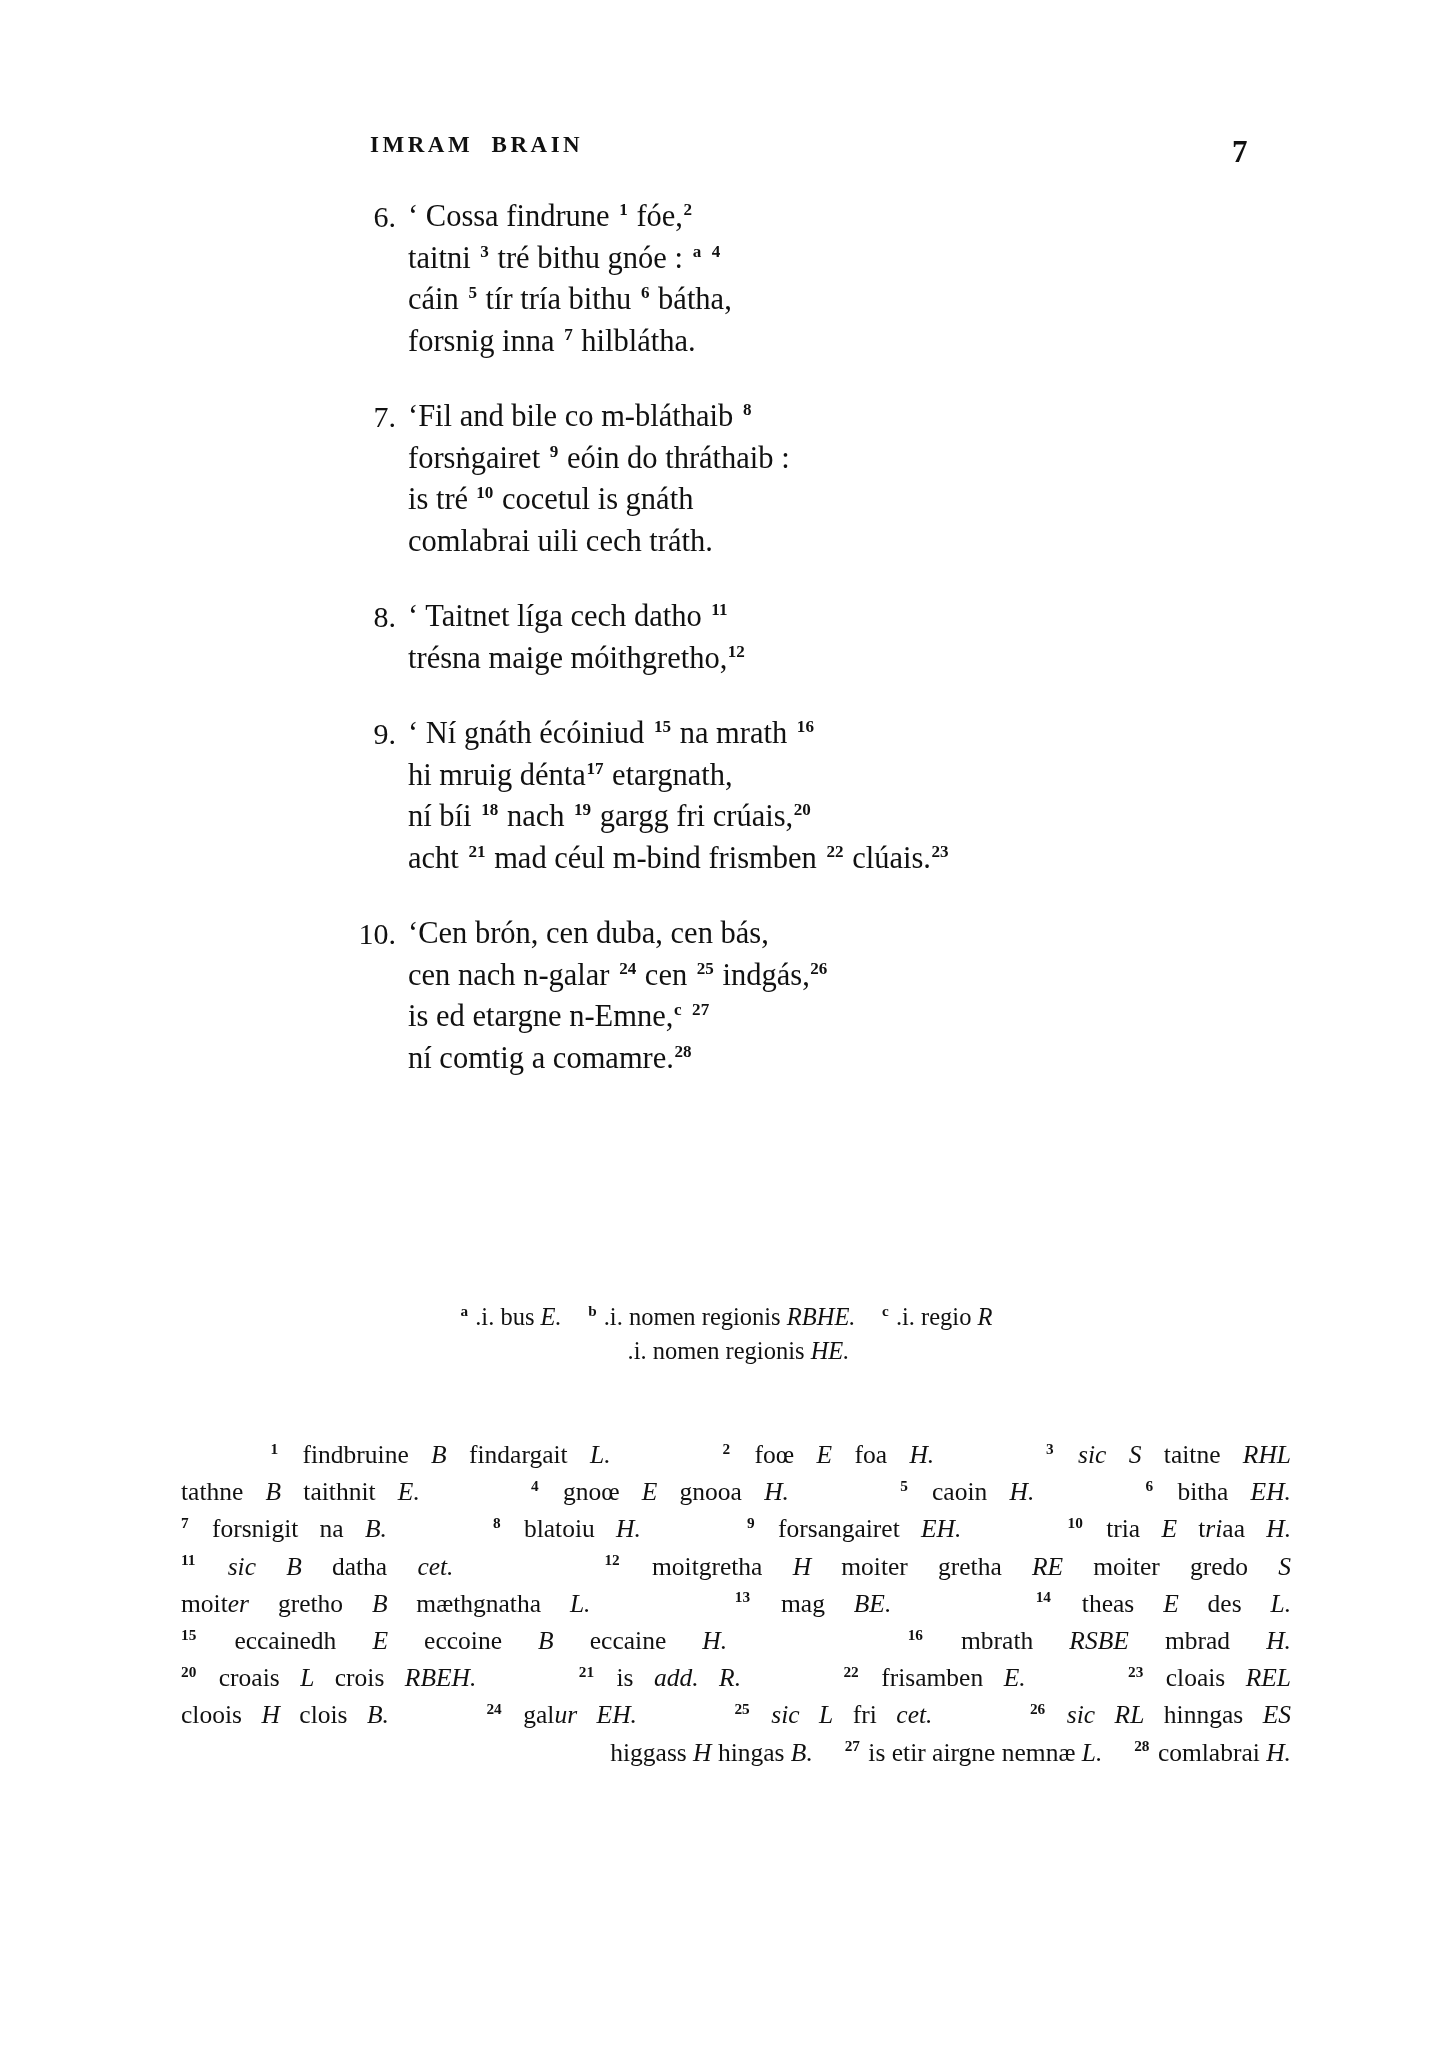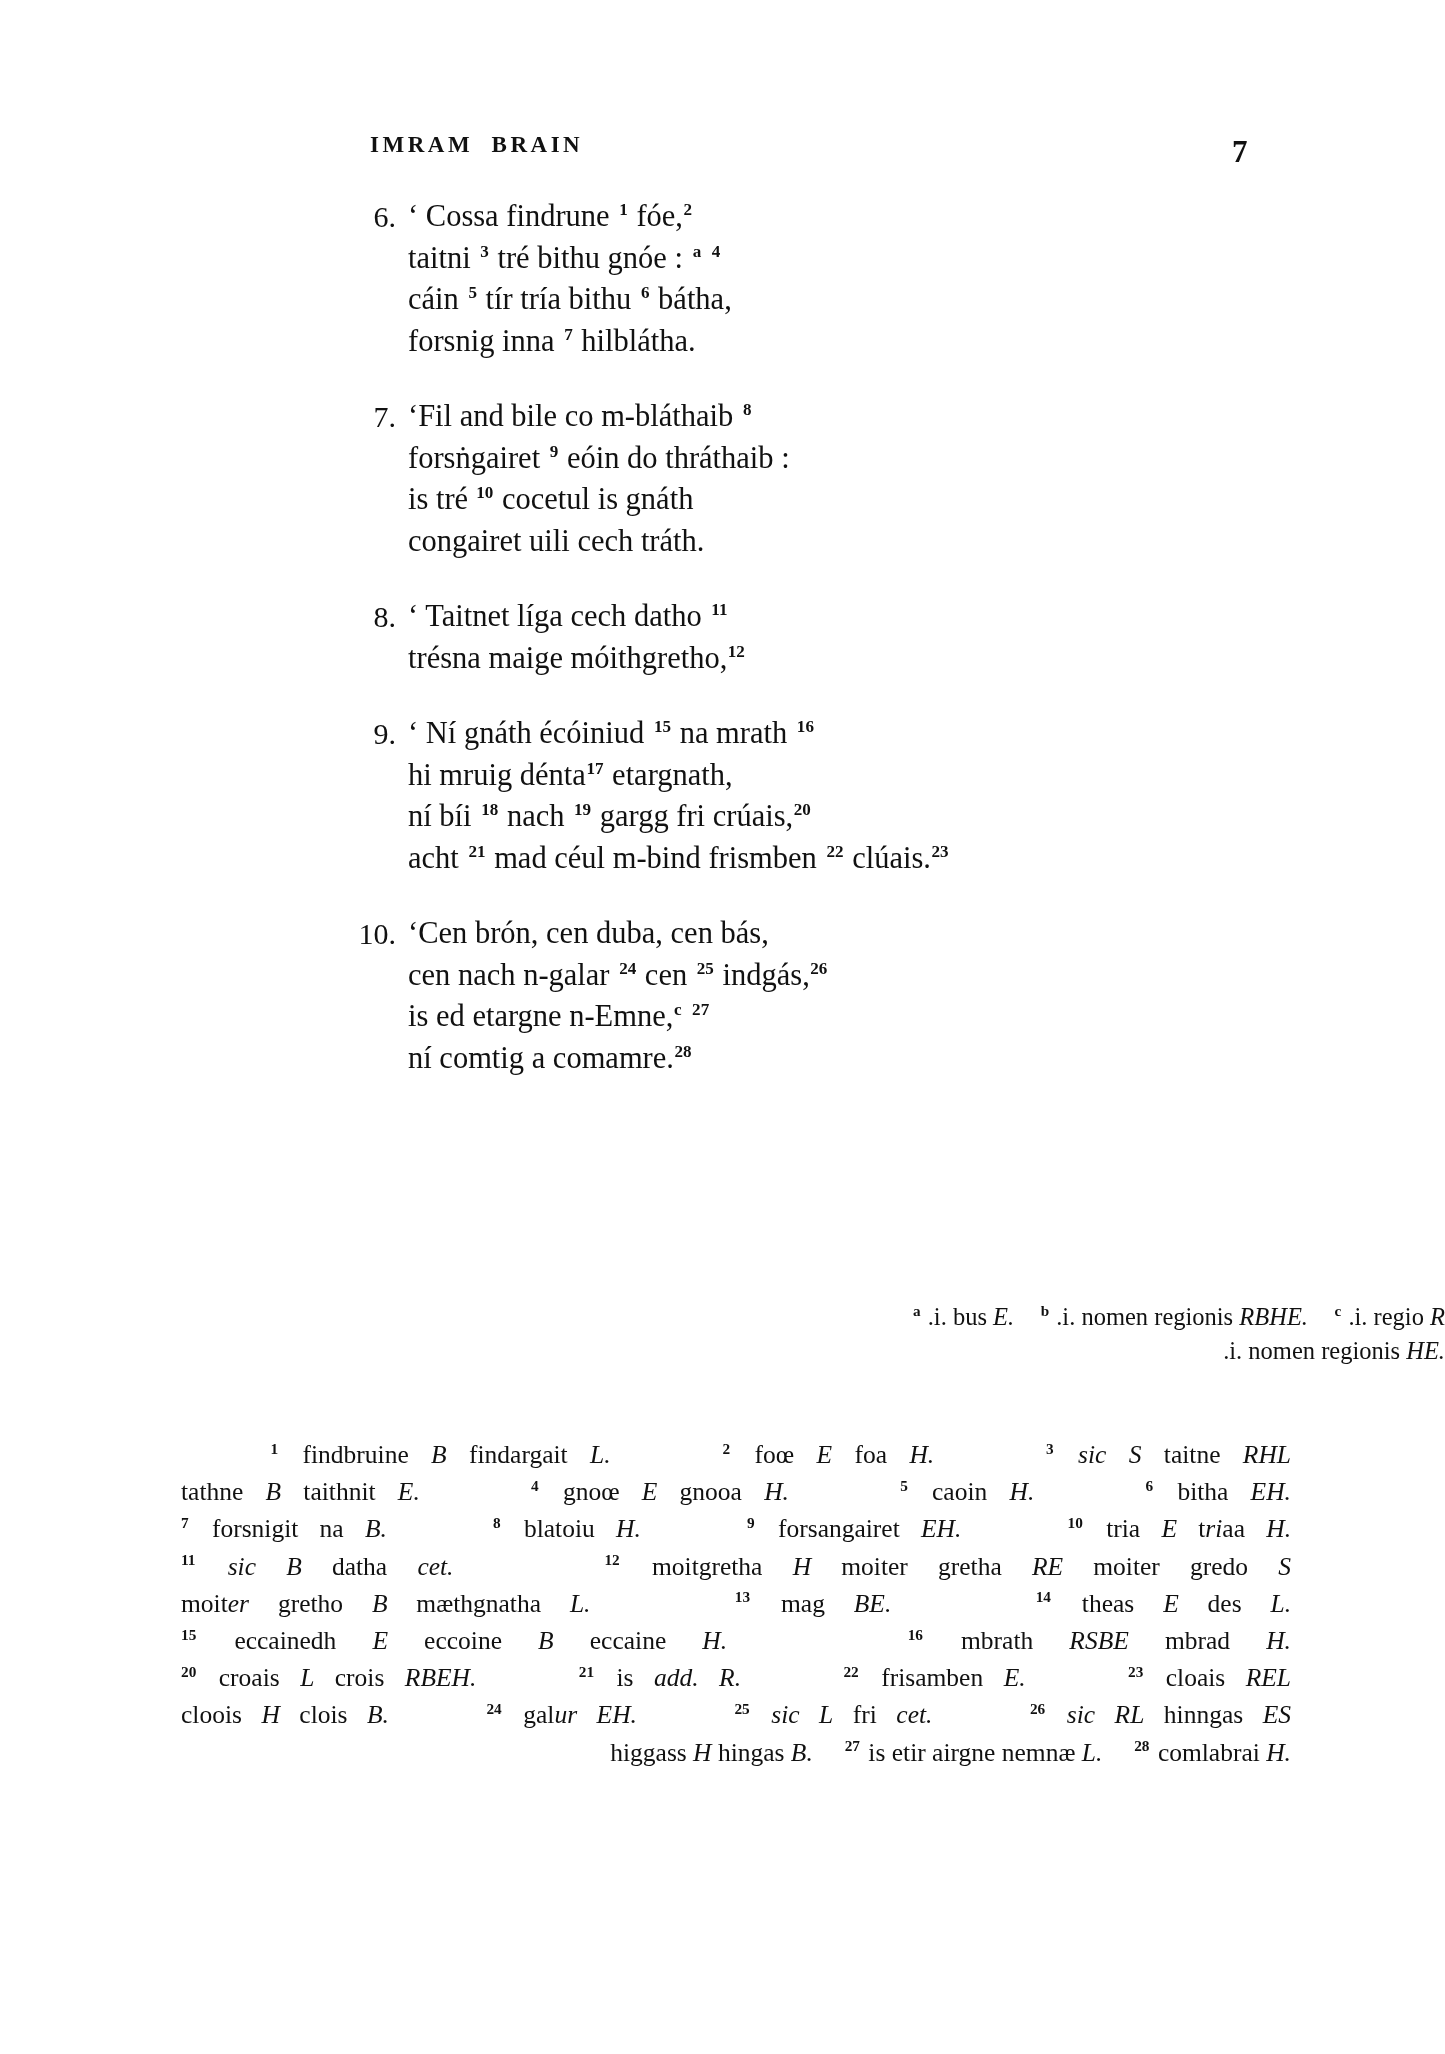--- a/index.html
+++ b/index.html
@@ -104,21 +104,21 @@
   
   .letter-notes {
     position: absolute;
     left: 0;
     top: 1300px;
     width: 1445px;
     font-size: 24.5px;
     line-height: 34px;
   }
   .letter-notes .ln {
-    text-align: right;
+    text-align: center;
     white-space: pre;
   }
   .letter-notes .ln1 { padding-left: 6px; }
   .letter-notes .ln2 { padding-left: 32px; }
   .letter-notes sup {
     font-size: 0.62em;
     vertical-align: 0.6em;
     font-weight: 700;
   }
 
@@ -166,21 +166,21 @@
       <div class="vline first"><span class="num">6.</span><span>‘ Cossa findrune <sup>1</sup> fóe,<sup class="tight">2</sup></span></div>
       <div class="vline">taitni <sup>3</sup> tré bithu gnóe : <sup>a</sup> <sup>4</sup></div>
       <div class="vline">cáin <sup>5</sup> tír tría bithu <sup>6</sup> bátha,</div>
       <div class="vline">forsnig inna <sup>7</sup> hilblátha.</div>
     </div>
 
     <div class="stanza s7">
       <div class="vline first"><span class="num">7.</span><span>‘Fil and bile co m-bláthaib <sup>8</sup></span></div>
       <div class="vline">forsṅgairet <sup>9</sup> eóin do thráthaib :</div>
       <div class="vline">is tré <sup class="tight">10</sup> cocetul is gnáth</div>
-      <div class="vline">congairet uili cech tráth.</div>
+      <div class="vline">comlabrai uili cech tráth.</div>
     </div>
 
     <div class="stanza s8">
       <div class="vline first"><span class="num">8.</span><span>‘ Taitnet líga cech datho <sup>11</sup></span></div>
       <div class="vline">trésna maige móithgretho,<sup class="tight">12</sup></div>
     </div>
 
     <div class="stanza s9">
       <div class="vline first"><span class="num">9.</span><span>‘ Ní gnáth écóiniud <sup>15</sup> na mrath <sup>16</sup></span></div>
       <div class="vline">hi mruig dénta<sup class="tight">17</sup> etargnath,</div>

